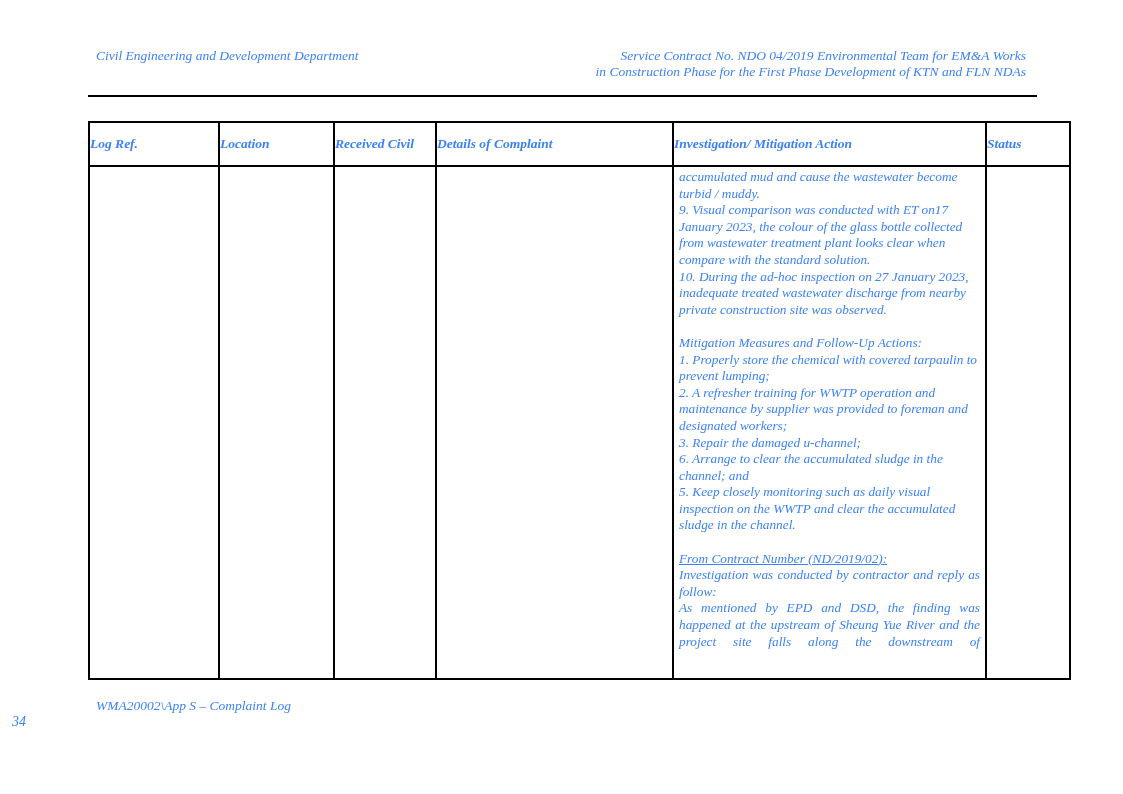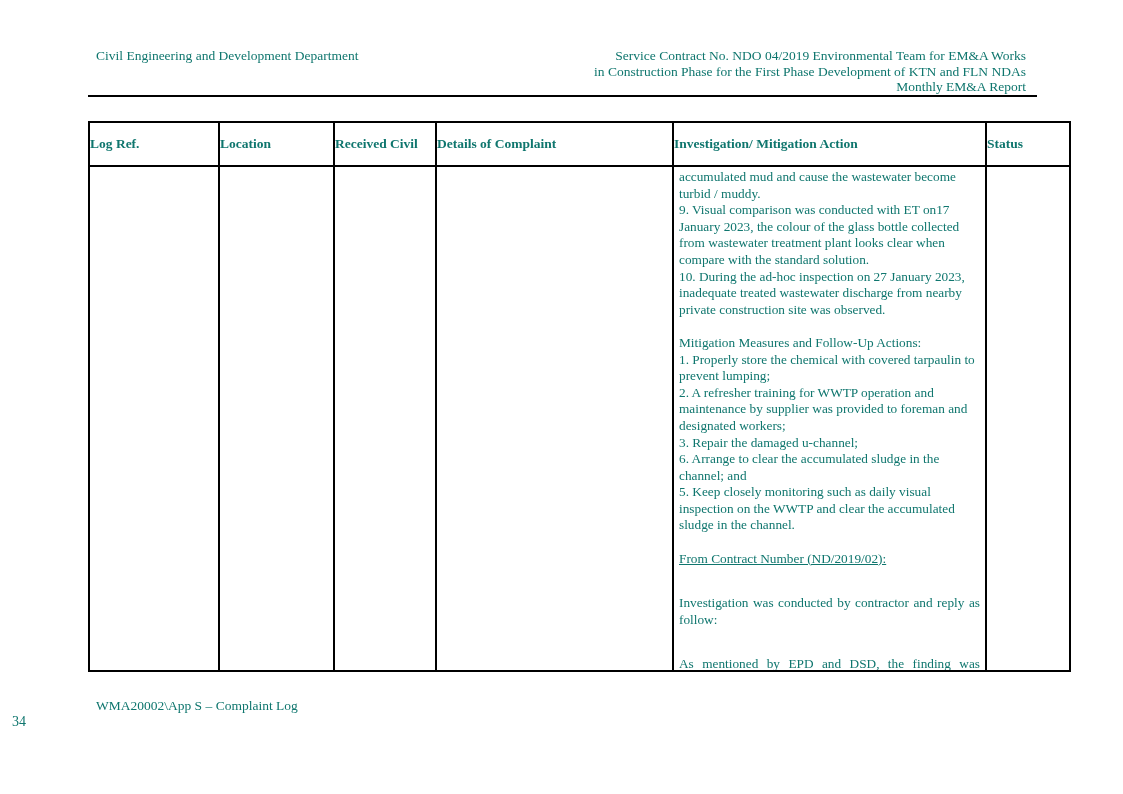--- a/index.html
+++ b/index.html
@@ -6,22 +6,23 @@
     margin: 0;
     padding: 0;
     background: #e8e8e8;
   }
   .page {
     position: relative;
     width: 1123px;
     height: 794px;
     background: #ffffff;
     font-family: "Liberation Serif", "DejaVu Serif", serif;
-    color: #0f766e;
+    color: #3b82f6;
     overflow: hidden;
+    font-style: italic;
   }
   .header-left {
     position: absolute;
     left: 96px;
     top: 48px;
     font-size: 13.5px;
     white-space: nowrap;
   }
   .header-right {
     position: absolute;
@@ -58,27 +59,27 @@
     font-weight: bold;
     text-align: left;
     vertical-align: middle;
   }
   table.log-table tbody td {
     vertical-align: top;
   }
   .cell-clip {
     height: 501px;
     overflow: hidden;
-    padding: 2px 5px 0 5px;
+    padding: 2px 5px 8px 5px;
     line-height: 16.6px;
     font-size: 13.3px;
   }
   .para { margin: 0; text-align: left; }
   .para.underline { text-decoration: underline; }
-  .para.justify { text-align: justify; margin-top: 28px; }
+  .para.justify { text-align: justify; }
   .para.cutoff { text-align: justify; text-align-last: justify; }
   .para.blank { height: 16.6px; }
   .footer-left {
     position: absolute;
     left: 96px;
     top: 698px;
     font-size: 13.5px;
     white-space: nowrap;
   }
   .page-number {
@@ -93,21 +94,20 @@
 </head>
 <body>
 
 <div class="page">
 
   <div class="header-left">Civil Engineering and Development Department</div>
 
   <div class="header-right">
     <div>Service Contract No. NDO 04/2019 Environmental Team for EM&amp;A Works</div>
     <div>in Construction Phase for the First Phase Development of KTN and FLN NDAs</div>
-    <div>Monthly EM&amp;A Report</div>
   </div>
 
   <div class="header-rule"></div>
 
   <table class="log-table">
     <colgroup>
       <col style="width:130px">
       <col style="width:115px">
       <col style="width:102px">
       <col style="width:237px">

